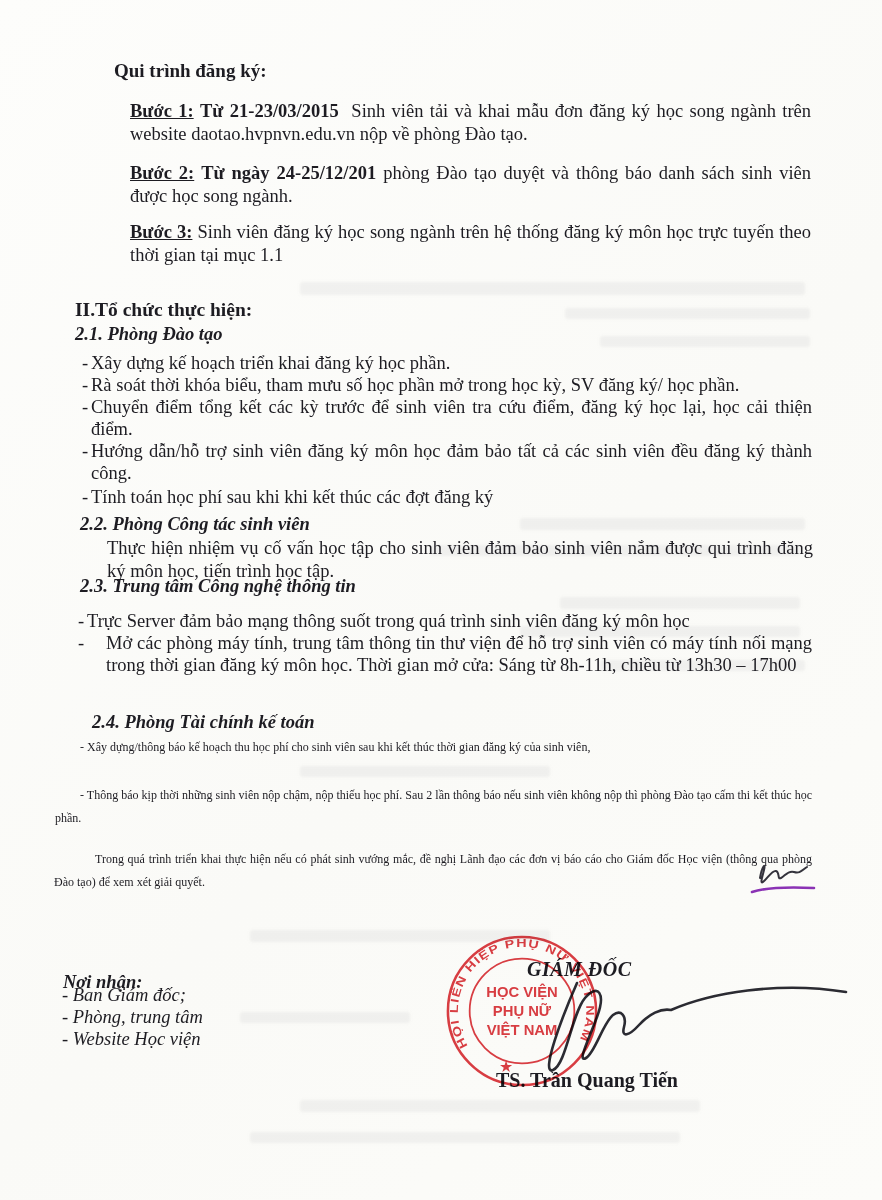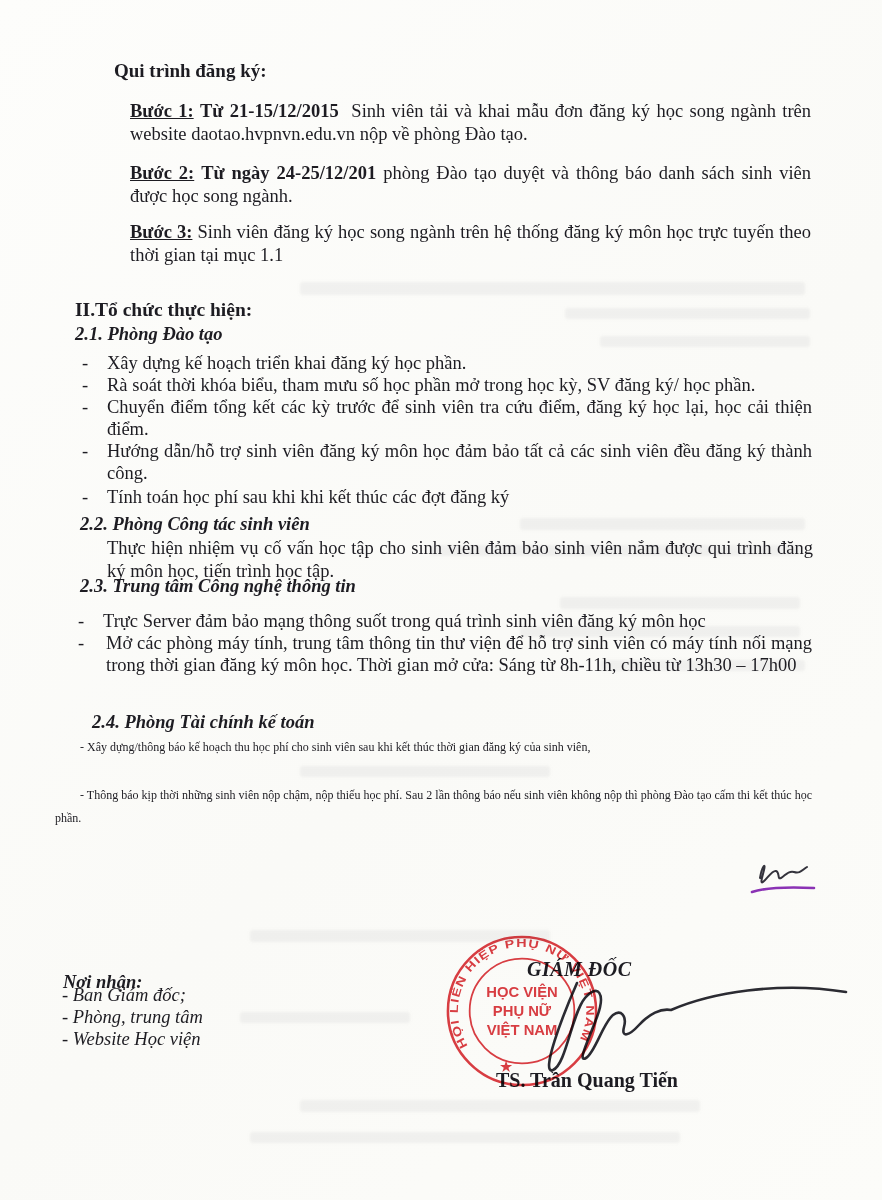--- a/index.html
+++ b/index.html
@@ -10,21 +10,21 @@
   }
   .abs{position:absolute;}
   .h-process{font-weight:bold;font-size:19px;}
   .step{font-size:18.5px;line-height:23px;text-align:justify;}
   .step-label{font-weight:bold;text-decoration:underline;margin-top:48px;}
   .step-bold{font-weight:bold;}
   .sec-h{font-weight:bold;font-size:19.5px;}
   .sub-h{font-weight:bold;font-style:italic;font-size:18.5px;}
   .li{position:absolute;font-size:18.5px;line-height:22px;}
   .li .dash{position:absolute;left:0;top:0;}
-  .li .li-text{margin-left:25px;text-align:justify;}
+  .li .li-text{margin-left:9px;text-align:justify;}
   .para{font-size:18.5px;line-height:22.5px;text-align:justify;}
   .para-indent{font-size:12px;line-height:23px;text-align:justify;}
   .recip-h{font-weight:bold;font-style:italic;font-size:18.5px;}
   .recip{font-style:italic;font-size:18.5px;line-height:22px;}
   .signer-title{font-weight:bold;font-size:20px;letter-spacing:.5px;z-index:1;font-style:italic;}
   .signer-name{font-weight:bold;font-size:20px;z-index:1;}
   .stamp-svg{z-index:2;mix-blend-mode:multiply;}
   .sig-svg{z-index:3;mix-blend-mode:multiply;}
   .squiggle-svg{z-index:3;}
   .ghost{
@@ -49,21 +49,21 @@
   <div class="ghost" style="left:520px;top:626px;width:280px;height:11px;"></div>
   <div class="ghost" style="left:600px;top:660px;width:205px;height:11px;"></div>
   <div class="ghost" style="left:300px;top:766px;width:250px;height:11px;"></div>
   <div class="ghost" style="left:250px;top:930px;width:300px;height:12px;"></div>
   <div class="ghost" style="left:240px;top:1012px;width:170px;height:11px;"></div>
   <div class="ghost" style="left:300px;top:1100px;width:400px;height:12px;"></div>
   <div class="ghost" style="left:250px;top:1132px;width:430px;height:11px;"></div>
 
   <div class="abs h-process" style="left:114px;top:60px;">Qui trình đăng ký:</div>
 
-  <div class="abs step" style="left:130px;top:100px;width:681px;"><span class="step-label">Bước 1:</span> <span class="step-bold">Từ 21-15/12/2015</span>&nbsp; <span>Sinh viên tải và khai mẫu đơn đăng ký học song ngành trên website daotao.hvpnvn.edu.vn nộp về phòng Đào tạo.</span></div>
+  <div class="abs step" style="left:130px;top:100px;width:681px;"><span class="step-label">Bước 1:</span> <span class="step-bold">Từ 21-23/03/2015</span>&nbsp; <span>Sinh viên tải và khai mẫu đơn đăng ký học song ngành trên website daotao.hvpnvn.edu.vn nộp về phòng Đào tạo.</span></div>
 
   <div class="abs step" style="left:130px;top:162px;width:681px;"><span class="step-label">Bước 2:</span> <span class="step-bold">Từ ngày 24-25/12/201</span> <span>phòng Đào tạo duyệt và thông báo danh sách sinh viên được học song ngành.</span></div>
 
   <div class="abs step" style="left:130px;top:221px;width:681px;"><span class="step-label">Bước 3:</span> <span>Sinh viên đăng ký học song ngành trên hệ thống đăng ký môn học trực tuyến theo thời gian tại mục 1.1</span></div>
 
   <div class="abs sec-h" style="left:75px;top:299px;">II.Tổ chức thực hiện:</div>
 
   <div class="abs sub-h" style="left:75px;top:324px;">2.1. Phòng Đào tạo</div>
 
   <div class="li" style="left:82px;top:352px;width:730px;">
@@ -97,20 +97,21 @@
   </div>
   <div class="li" style="left:78px;top:632px;width:734px;">
     <span class="dash">-</span>
     <div class="li-text" style="margin-left:28px;">Mở các phòng máy tính, trung tâm thông tin thư viện để hỗ trợ sinh viên có máy tính nối mạng trong thời gian đăng ký môn học. Thời gian mở cửa: Sáng từ 8h-11h, chiều từ 13h30 – 17h00</div>
   </div>
 
   <div class="abs sub-h" style="left:92px;top:712px;">2.4. Phòng Tài chính kế toán</div>
   <div class="abs para-indent" style="left:55px;top:736px;width:757px;text-indent:25px;">- Xây dựng/thông báo kế hoạch thu học phí cho sinh viên sau khi kết thúc thời gian đăng ký của sinh viên,</div>
   <div class="abs para-indent" style="left:55px;top:784px;width:757px;text-indent:25px;">- Thông báo kịp thời những sinh viên nộp chậm, nộp thiếu học phí. Sau 2 lần thông báo nếu sinh viên không nộp thì phòng Đào tạo cấm thi kết thúc học phần.</div>
 
+  <div class="abs para-indent" style="left:54px;top:848px;width:758px;text-indent:41px;">Trong quá trình triển khai thực hiện nếu có phát sinh vướng mắc, đề nghị Lãnh đạo các đơn vị báo cáo cho Giám đốc Học viện (thông qua phòng Đào tạo) để xem xét giải quyết.</div>
 
   <svg class="abs squiggle-svg" style="left:750px;top:856px;" width="68" height="44" viewBox="0 0 68 44">
     <path d="M10,22 C12,10 16,6 14,14 C12,22 10,28 13,26 C18,22 22,14 26,15 C30,16 27,24 31,22 C35,20 38,14 44,16 C50,18 52,14 57,11" fill="none" stroke="#34333c" stroke-width="2" stroke-linecap="round"></path>
     <path d="M2,36 Q20,30 64,32" fill="none" stroke="#8a32b4" stroke-width="2.6" stroke-linecap="round"></path>
   </svg>
 
   <div class="abs recip-h" style="left:63px;top:960px;margin-top:12px;">Nơi nhận:</div>
   <div class="abs recip" style="left:62px;top:984px;">- Ban Giám đốc;</div>
   <div class="abs recip" style="left:62px;top:1006px;">- Phòng, trung tâm</div>
   <div class="abs recip" style="left:62px;top:1028px;">- Website Học viện</div>

